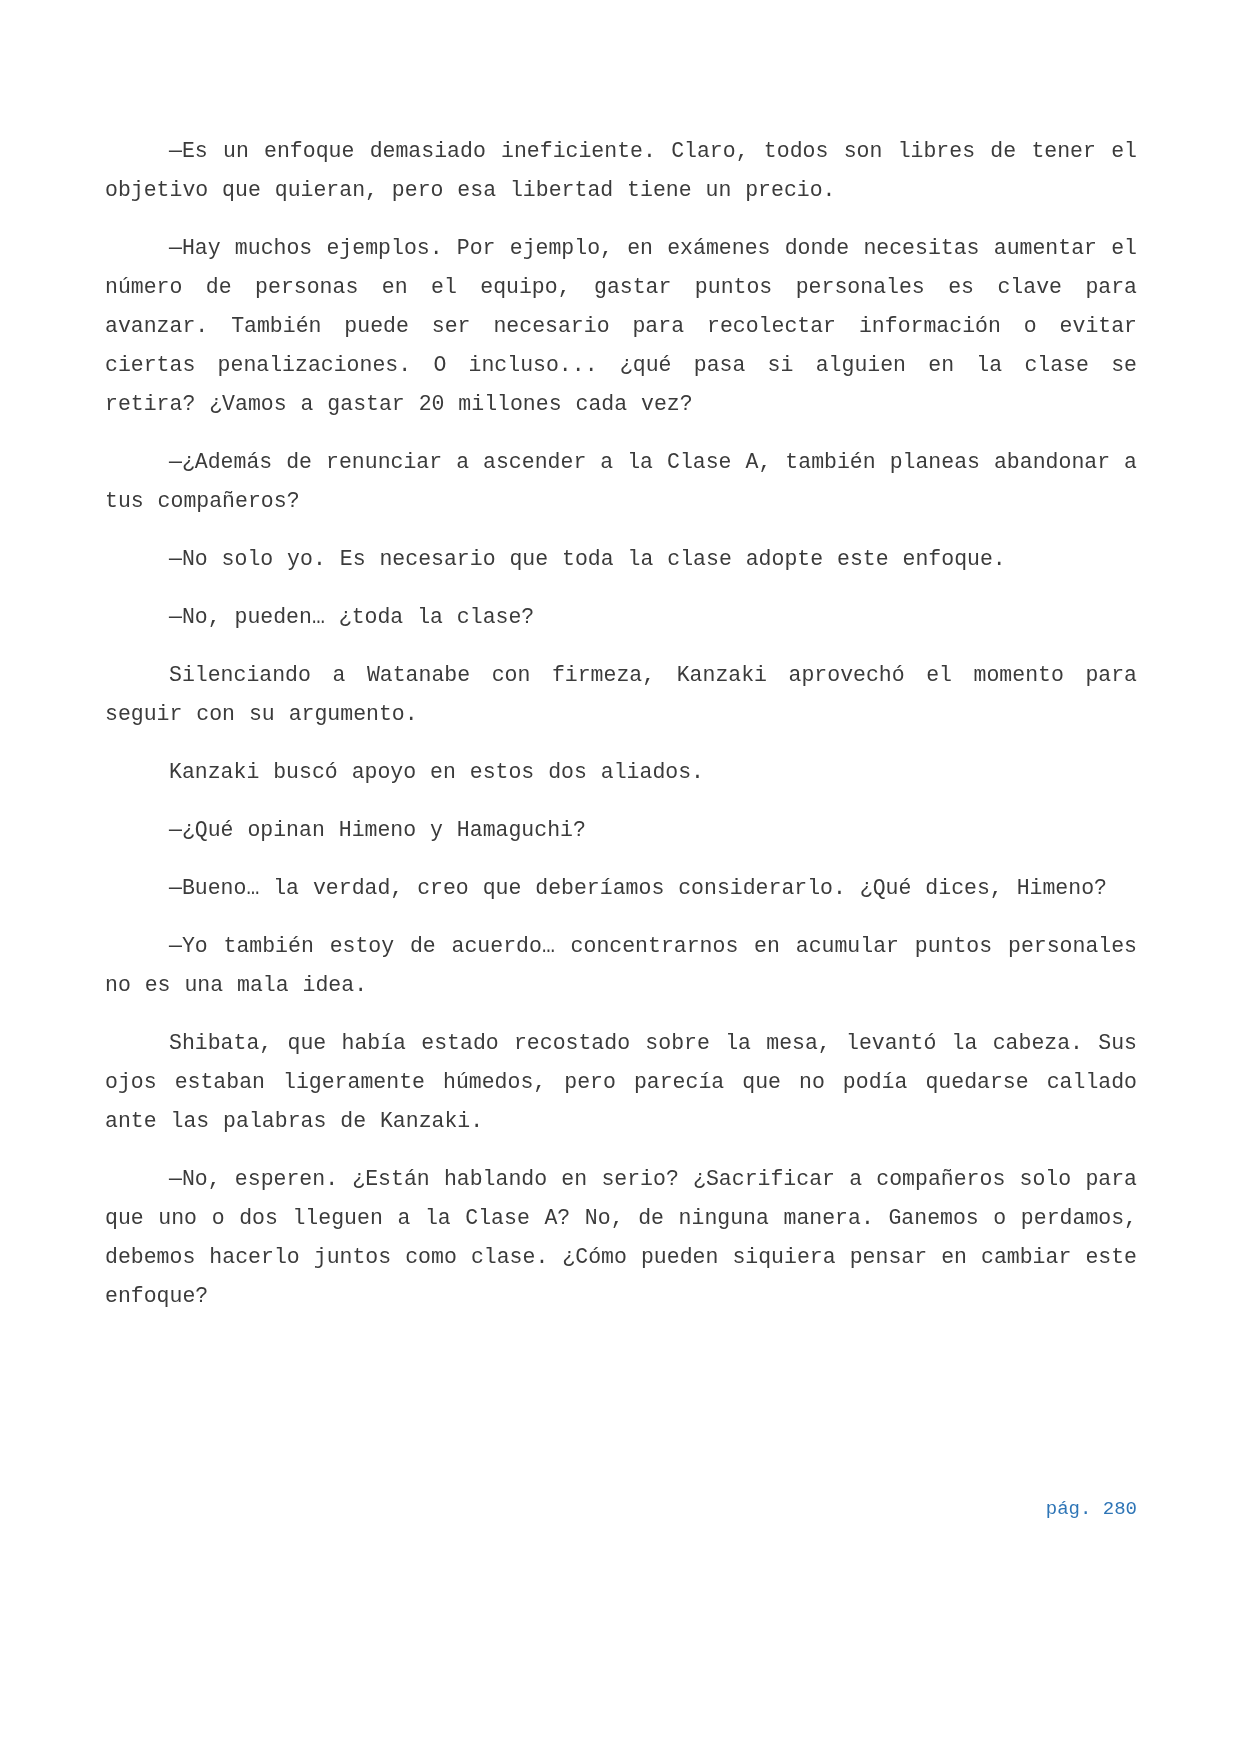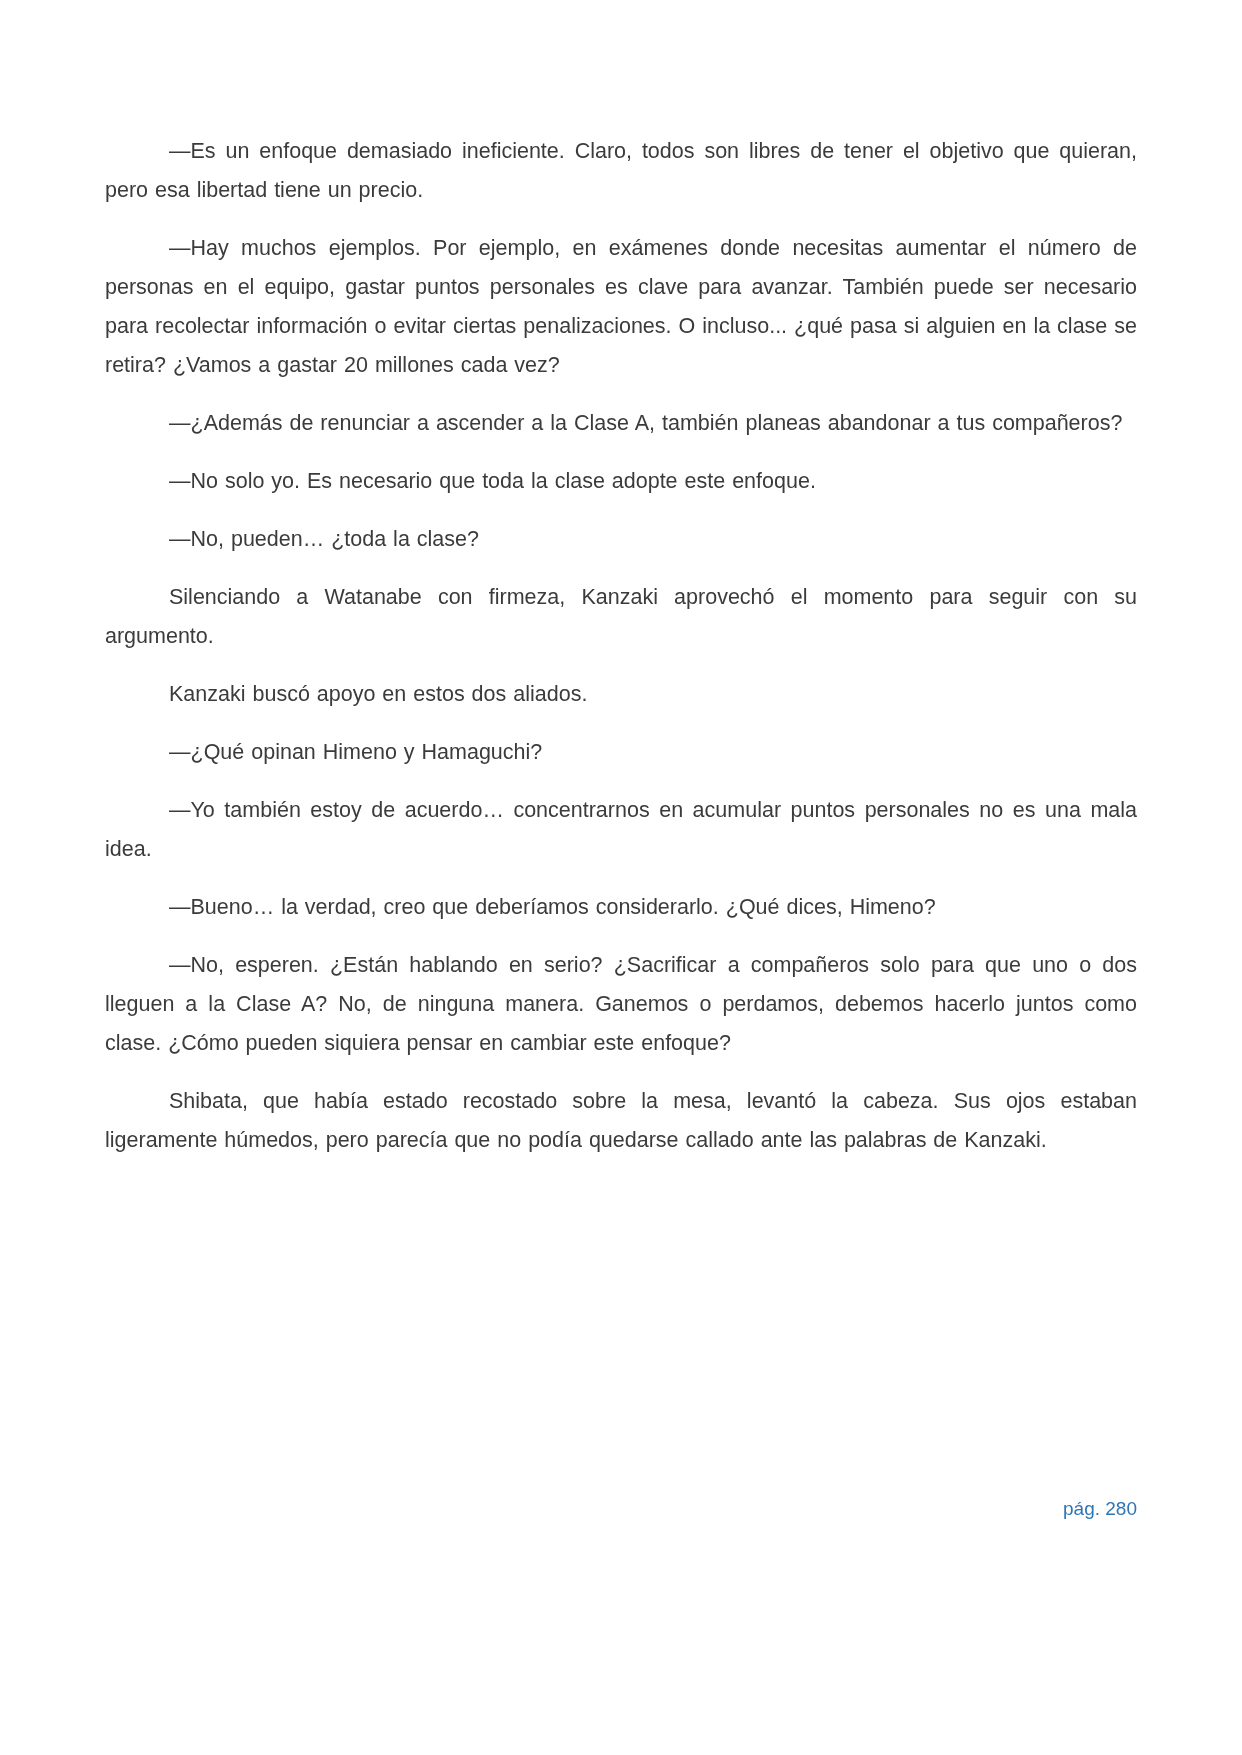--- a/index.html
+++ b/index.html
@@ -1,20 +1,20 @@
 <!DOCTYPE html>
 <html style="--text-color: #3b3b3b; --footer-color: #2E75B6; --page-bg: #ffffff;"><head>
 <meta charset="utf-8">
 <style>
   :root {
     --text-color: #3b3b3b;
     --footer-color: #2E75B6;
     --page-bg: #ffffff;
   }
-  * { margin: 0; padding: 0; box-sizing: border-box; }
+  * { margin: 0; padding: 0; box-sizing: border-box; font-family: Liberation Mono, monospace; }
   html, body {
     background: var(--page-bg);
   }
   body {
     width: 1242px;
     height: 1755px;
     position: relative;
     font-family: "Liberation Sans", "DejaVu Sans", sans-serif;
     color: var(--text-color);
     overflow: hidden;
@@ -49,19 +49,19 @@
 <main class="page-body">
 
 <p class="para">—Es un enfoque demasiado ineficiente. Claro, todos son libres de tener el objetivo que quieran, pero esa libertad tiene un precio.</p>
     <p class="para">—Hay muchos ejemplos. Por ejemplo, en exámenes donde necesitas aumentar el número de personas en el equipo, gastar puntos personales es clave para avanzar. También puede ser necesario para recolectar información o evitar ciertas penalizaciones. O incluso... ¿qué pasa si alguien en la clase se retira? ¿Vamos a gastar 20 millones cada vez?</p>
     <p class="para">—¿Además de renunciar a ascender a la Clase A, también planeas abandonar a tus compañeros?</p>
     <p class="para">—No solo yo. Es necesario que toda la clase adopte este enfoque.</p>
     <p class="para">—No, pueden… ¿toda la clase?</p>
     <p class="para">Silenciando a Watanabe con firmeza, Kanzaki aprovechó el momento para seguir con su argumento.</p>
     <p class="para">Kanzaki buscó apoyo en estos dos aliados.</p>
     <p class="para">—¿Qué opinan Himeno y Hamaguchi?</p>
+    <p class="para">—Bueno… la verdad, creo que deberíamos considerarlo. ¿Qué dices, Himeno?</p>
     <p class="para">—Yo también estoy de acuerdo… concentrarnos en acumular puntos personales no es una mala idea.</p>
-    <p class="para">—Bueno… la verdad, creo que deberíamos considerarlo. ¿Qué dices, Himeno?</p>
+    <p class="para">Shibata, que había estado recostado sobre la mesa, levantó la cabeza. Sus ojos estaban ligeramente húmedos, pero parecía que no podía quedarse callado ante las palabras de Kanzaki.</p>
     <p class="para">—No, esperen. ¿Están hablando en serio? ¿Sacrificar a compañeros solo para que uno o dos lleguen a la Clase A? No, de ninguna manera. Ganemos o perdamos, debemos hacerlo juntos como clase. ¿Cómo pueden siquiera pensar en cambiar este enfoque?</p>
-    <p class="para">Shibata, que había estado recostado sobre la mesa, levantó la cabeza. Sus ojos estaban ligeramente húmedos, pero parecía que no podía quedarse callado ante las palabras de Kanzaki.</p>
   </main>
 
 <div class="page-footer">pág. 280</div>
 
 </body></html>

